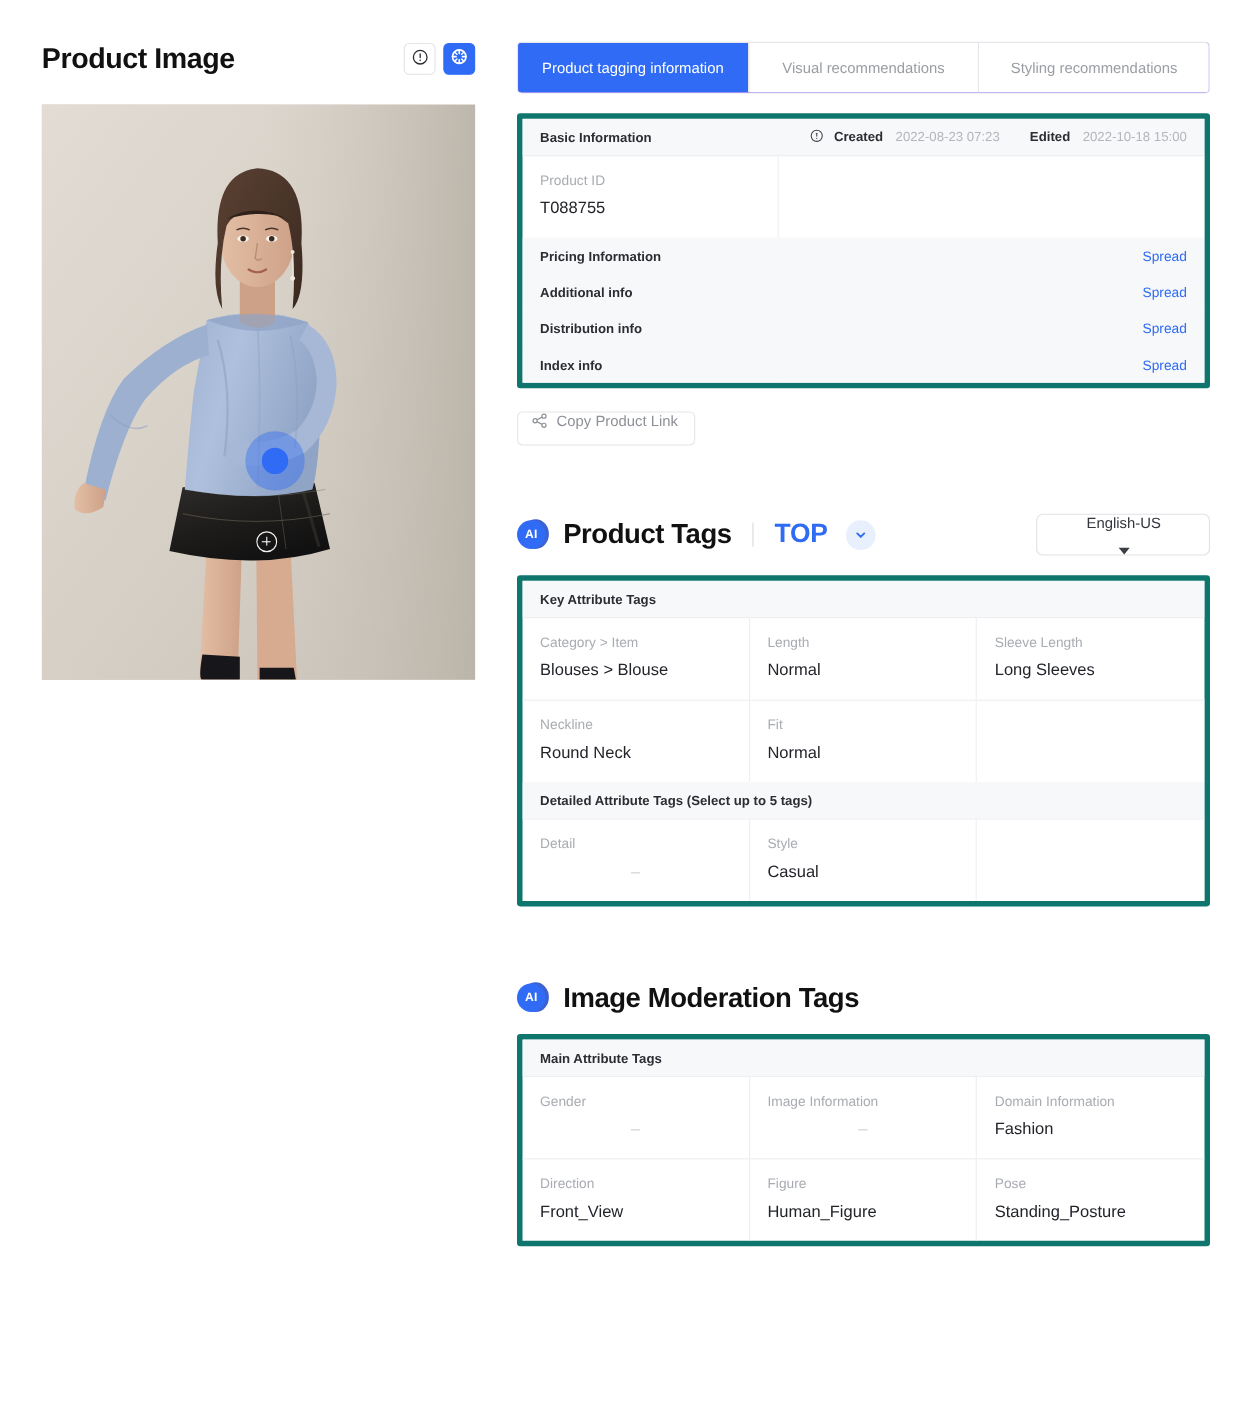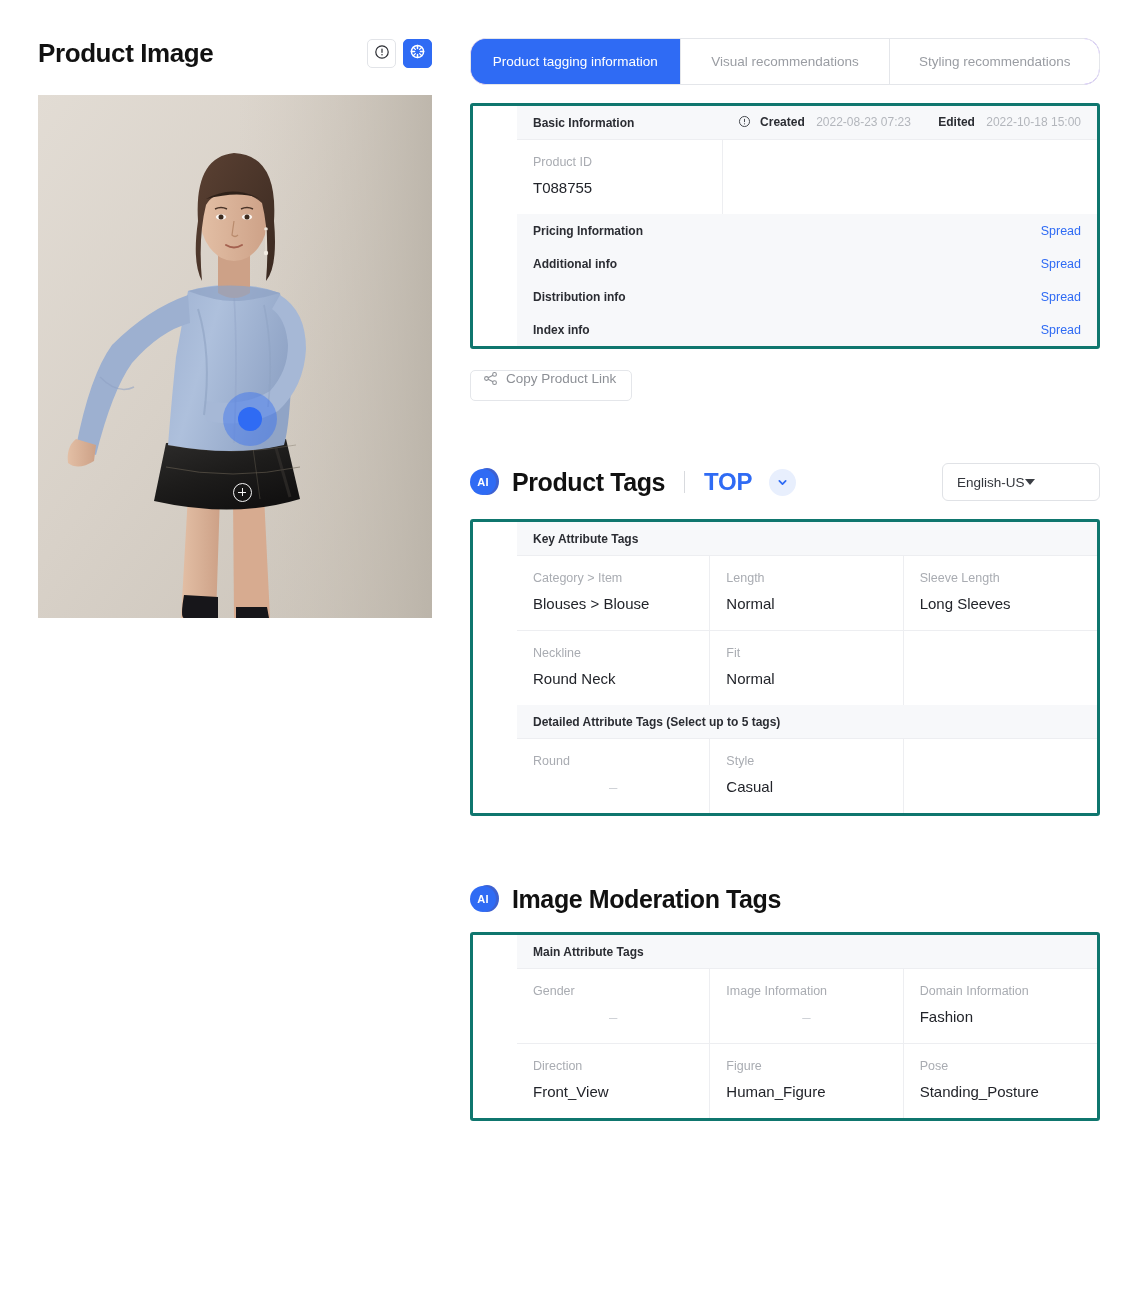--- a/index.html
+++ b/index.html
@@ -90,21 +90,21 @@
   #right-panel {
     position: absolute;
     left: 470px; top: 38px;
     width: 630px;
   }
 
   
   #tabs {
     display: flex;
     border: 1px solid #e4e6ea;
-    border-radius: 16px;
+    border-radius: 4px;
     overflow: hidden;
     height: 47px;
     background: #8b5cf6;
   }
   .tab {
     flex: 1;
     display: flex; align-items: center; justify-content: center;
     font-size: 13.5px;
     color: #9a9da3;
     border-right: 1px solid #e4e6ea;
@@ -125,27 +125,26 @@
     font-weight: 700;
     letter-spacing: -0.4px;
     color: #111;
     margin: 0;
   }
   #product-information-title { margin-top: 39px; }
 
   
   .data-table {
     width: 100%;
-    border: 3px solid #0f766e;
+    border: 5px solid #0f766e;
     border-radius: 3px;
     border-collapse: separate;
     border-spacing: 0;
     overflow: hidden;
     background: #fff;
-    padding-left: 44px;
   }
   .band-row {
     background: #f7f8fa;
     height: 33px;
   }
   .band-row .band-label {
     font-size: 12px;
     font-weight: 700;
     color: #2b2d33;
     padding-left: 16px;
@@ -269,25 +268,26 @@
     margin-left: 4px;
   }
   #lang-select-wrap { margin-left: auto; }
   #lang-select {
     width: 158px; height: 38px;
     border: 1px solid #e0e2e6;
     border-radius: 6px;
     background: #fff;
     display: flex;
     align-items: center;
-    justify-content: flex-start;
+    justify-content: space-between;
     padding: 0 13px 0 14px;
     font-size: 13.5px;
     color: #33363c;
     cursor: pointer;
+    flex-direction: column;
   }
   .caret-down {
     width: 0; height: 0;
     border-left: 5px solid transparent;
     border-right: 5px solid transparent;
     border-top: 6px solid #3b3e44;
   }
   .table-gap { margin-top: 18px; }
   #image-moderation-title-row { margin-top: 69px; }
 </style>
@@ -538,21 +538,21 @@
           <div class="cell-value">Normal</div>
         </td>
         <td class="cell blank"></td>
       </tr>
 
       <tr class="band-row">
         <td class="band-label" colspan="3">Detailed Attribute Tags (Select up to 5 tags)</td>
       </tr>
       <tr>
         <td class="cell">
-          <div class="cell-label">Round</div>
+          <div class="cell-label">Detail</div>
           <div class="cell-value empty">–</div>
         </td>
         <td class="cell">
           <div class="cell-label">Style</div>
           <div class="cell-value">Casual</div>
         </td>
         <td class="cell blank"></td>
       </tr>
     </tbody>
   </table>

